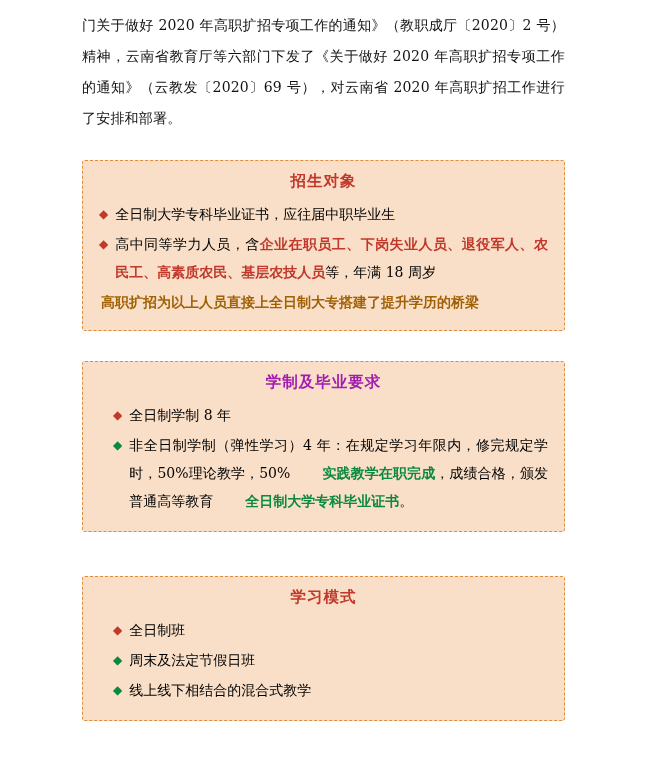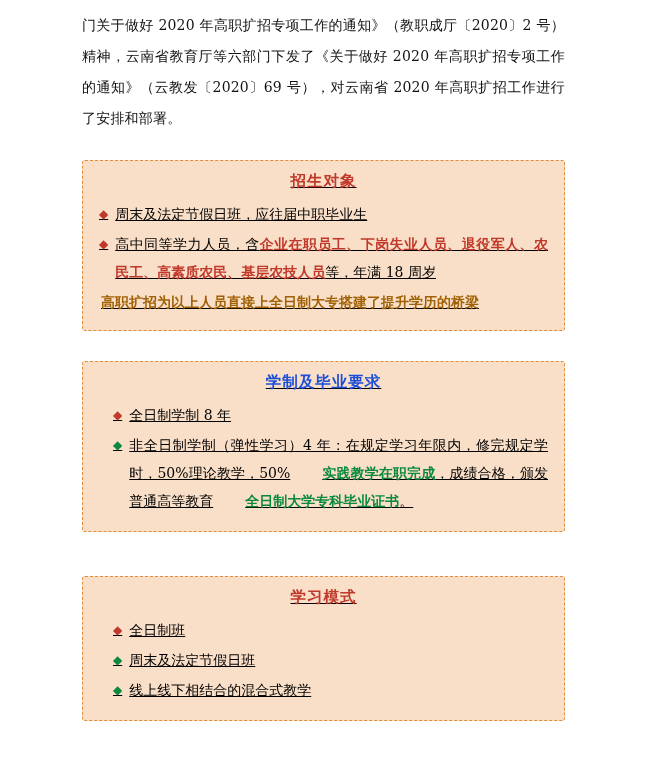--- a/index.html
+++ b/index.html
@@ -32,33 +32,32 @@
     margin: 0;
     text-indent: 0;
   }
   .card {
     box-sizing: border-box;
     border: 1.5px dashed #e08c3a;
     background: #fadfc8;
     border-radius: 3px;
     padding: 10px 16px 14px 16px;
     margin-top: 22px;
-    text-decoration: underline;
   }
   .card-title {
     text-align: center;
     font-weight: bold;
     font-size: 15.5px;
     color: #c0392b;
     letter-spacing: 1px;
     margin-bottom: 8px;
     font-family: "DejaVu Sans", "Liberation Sans", sans-serif;
   }
   .card-title.dark {
-    color: #1d4ed8;
+    color: #a21caf;
   }
   .bullet-row {
     display: flex;
     align-items: flex-start;
     font-size: 14px;
     line-height: 28px;
     margin: 2px 0;
   }
   .bullet-mark {
     flex: 0 0 auto;
@@ -95,21 +94,21 @@
   <div class="intro">
     <p>门关于做好 2020 年高职扩招专项工作的通知》（教职成厅〔2020〕2 号）精神，云南省教育厅等六部门下发了《关于做好 2020 年高职扩招专项工作的通知》（云教发〔2020〕69 号），对云南省 2020 年高职扩招工作进行了安排和部署。</p>
   </div>
 
   <div class="card card-1">
     <div class="card-title">招生对象</div>
 
     <div class="bullet-row">
       <span class="bullet-mark red">◆</span>
       <span class="bullet-text">
-        <span>周末及法定节假日班，应往届中职毕业生</span>
+        <span>全日制大学专科毕业证书，应往届中职毕业生</span>
       </span>
     </div>
 
     <div class="bullet-row">
       <span class="bullet-mark red">◆</span>
       <span class="bullet-text">
         <span>高中同等学力人员，含</span><span class="em-red">企业在职员工、下岗失业人员、退役军人、农民工、高素质农民、基层农技人员</span><span>等，年满 18 周岁</span>
       </span>
     </div>
 

